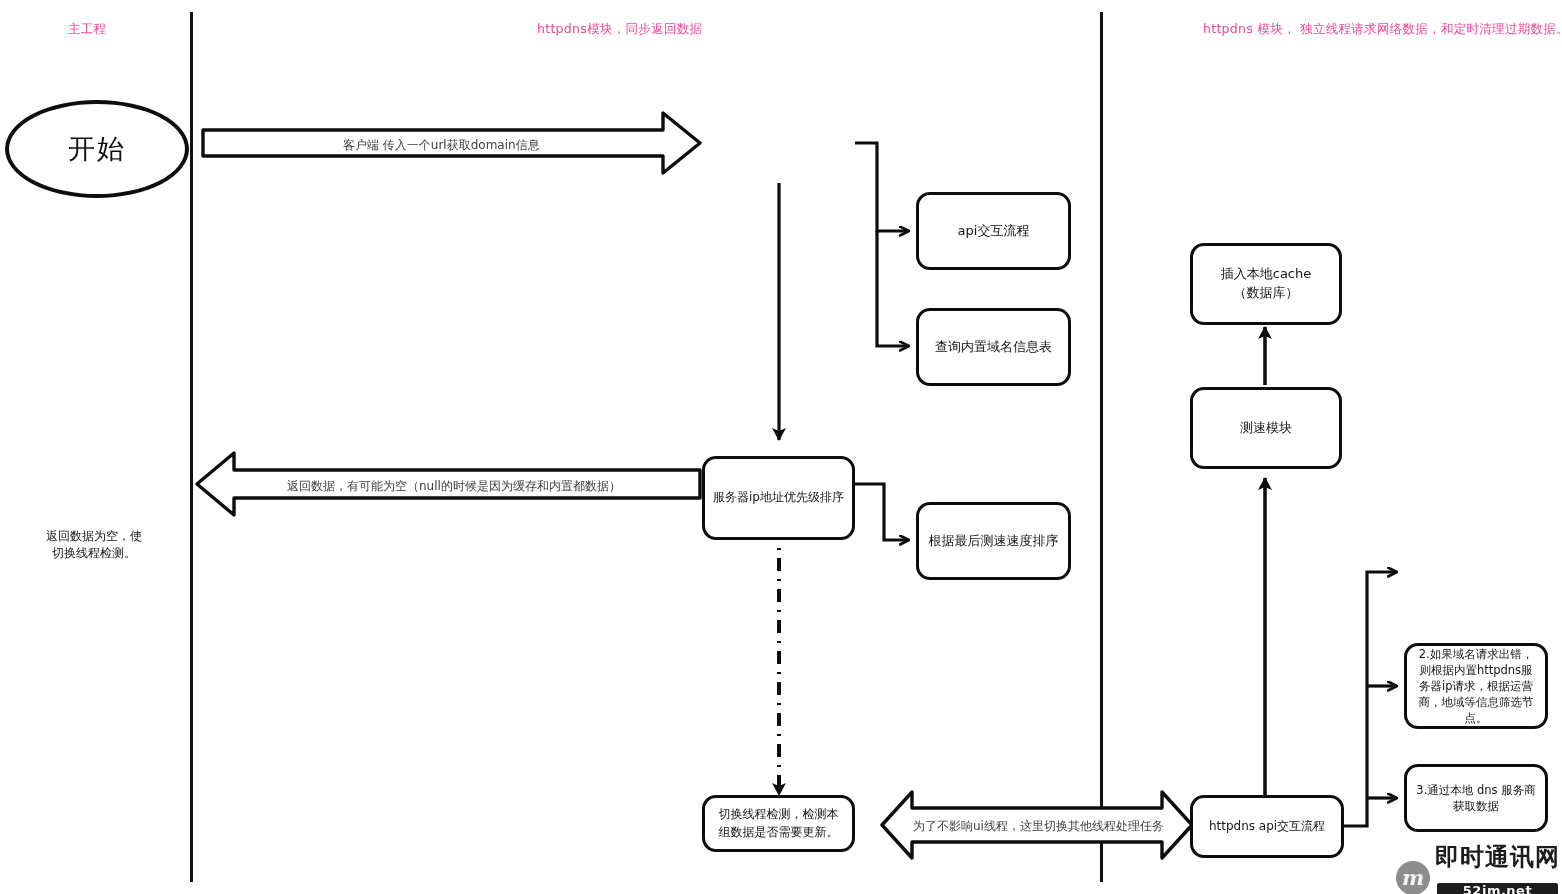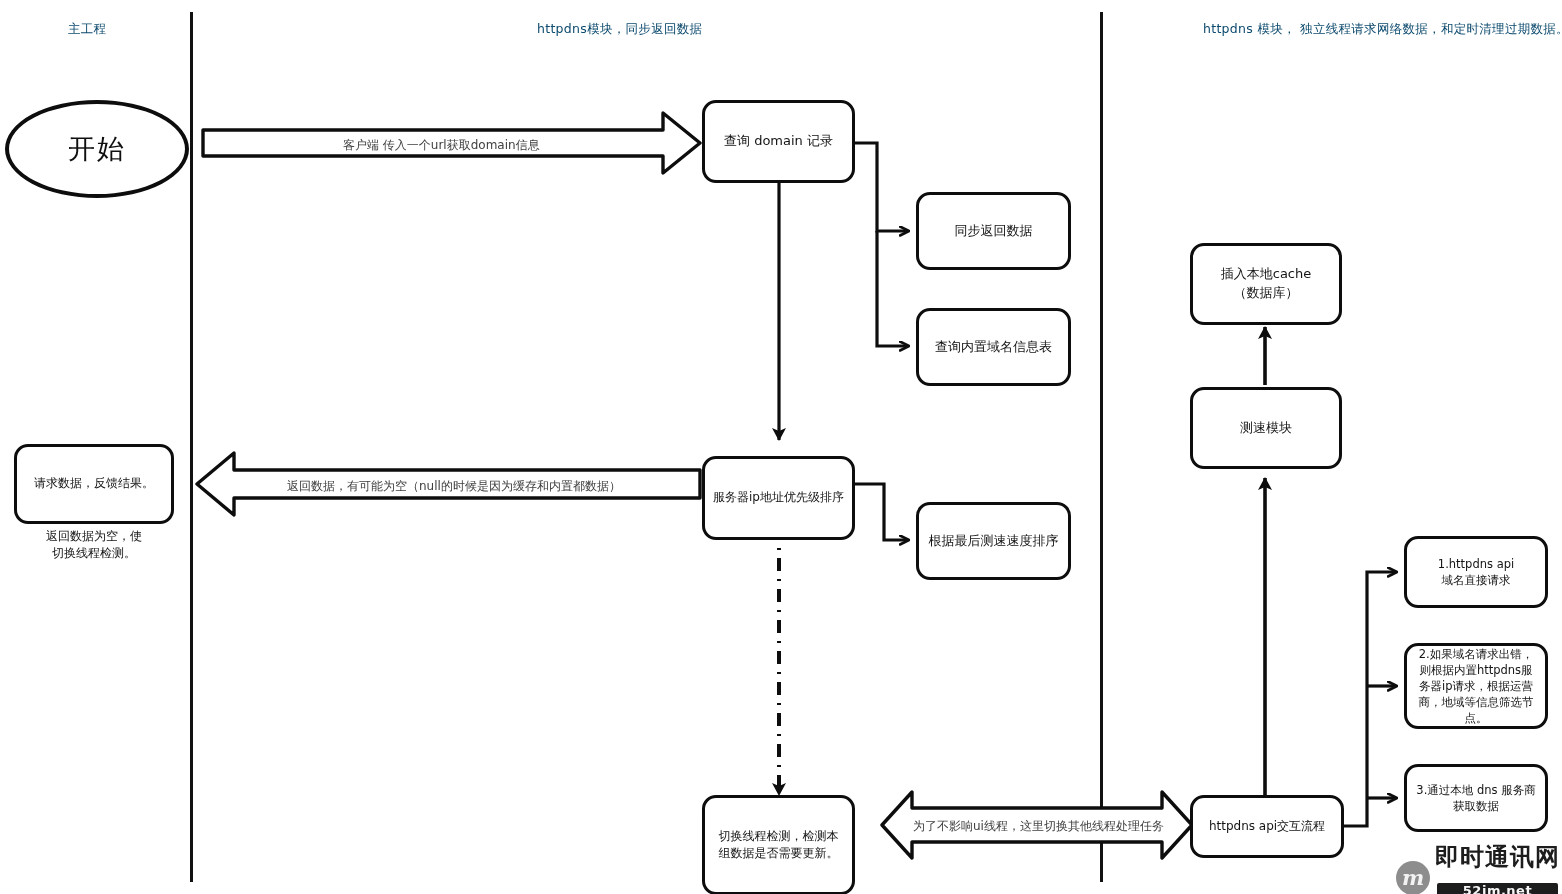--- a/index.html
+++ b/index.html
@@ -29,21 +29,21 @@
     height:870px;
     background:#111111;
   }
   #sep-left{left:190px;}
   #sep-right{left:1100px;}
 
   
   .col-header{
     position:absolute;
     font-size:12.5px;
-    color:#0c4a6e;
+    color:#ec4899;
     white-space:nowrap;
     letter-spacing:.3px;
   }
   #header-main{left:68px;top:21px;}
   #header-mid{left:537px;top:21px;}
   #header-right{left:1203px;top:21px;}
 
   
   .node{
     position:absolute;
@@ -192,68 +192,58 @@
   <div id="start-oval">
     <span>开始</span>
   </div>
 
   <div class="wire-label" id="label-client-request" style="left:343px;top:137px;">客户端 传入一个url获取domain信息</div>
 
   <div class="wire-label" id="label-return-data" style="left:287px;top:478px;">返回数据，有可能为空（null的时候是因为缓存和内置都数据）</div>
 
   <div class="wire-label" id="label-thread-switch" style="left:913px;top:818px;">为了不影响ui线程，这里切换其他线程处理任务</div>
 
-  <div class="node" id="node-query-domain" style="left:702px;top:100px;width:153px;height:83px;">
-    <span>查询 domain 记录</span>
-  </div>
 
   <div class="node" id="node-query-db-cache" style="left:916px;top:192px;width:155px;height:78px;">
-    <span>同步返回数据</span>
+    <span>api交互流程</span>
   </div>
 
   <div class="node" id="node-query-builtin" style="left:916px;top:308px;width:155px;height:78px;">
     <span>查询内置域名信息表</span>
   </div>
 
   <div class="node small" id="node-priority-sort" style="left:702px;top:443px;width:153px;height:84px;margin-top:13px;">
     <span>服务器ip地址优先级排序</span>
   </div>
 
   <div class="node" id="node-speed-sort" style="left:916px;top:502px;width:155px;height:78px;">
     <span>根据最后测速速度排序</span>
   </div>
 
-  <div class="node small" id="node-thread-check" style="left:702px;top:795px;width:153px;height:100px;">
+  <div class="node small" id="node-thread-check" style="left:702px;top:795px;width:153px;height:57px;">
     <span>切换线程检测，检测本组数据是否需要更新。</span>
   </div>
 
-  <div class="node small" id="node-request-result" style="left:14px;top:444px;width:160px;height:80px;">
-    <span>请求数据，反馈结果。</span>
-  </div>
 
   <div class="caption" id="caption-request-result" style="left:14px;top:528px;width:160px;">返回数据为空，使
 切换线程检测。</div>
 
   <div class="node" id="node-insert-cache" style="left:1190px;top:243px;width:152px;height:82px;">
     <span>插入本地cache
 （数据库）</span>
   </div>
 
   <div class="node" id="node-speed-module" style="left:1190px;top:387px;width:152px;height:82px;">
     <span>测速模块</span>
   </div>
 
   <div class="node small" id="node-api-flow" style="left:1190px;top:795px;width:154px;height:63px;">
     <span>httpdns api交互流程</span>
   </div>
 
-  <div class="node tiny" id="node-api-step1" style="left:1404px;top:536px;width:144px;height:72px;">
-    <span>1.httpdns api
-域名直接请求</span>
-  </div>
 
   <div class="node tiny" id="node-api-step2" style="left:1404px;top:643px;width:144px;height:86px;">
     <span>2.如果域名请求出错，则根据内置httpdns服务器ip请求，根据运营商，地域等信息筛选节点。</span>
   </div>
 
   <div class="node tiny" id="node-api-step3" style="left:1404px;top:764px;width:144px;height:68px;">
     <span>3.通过本地 dns 服务商
 获取数据</span>
   </div>
 

